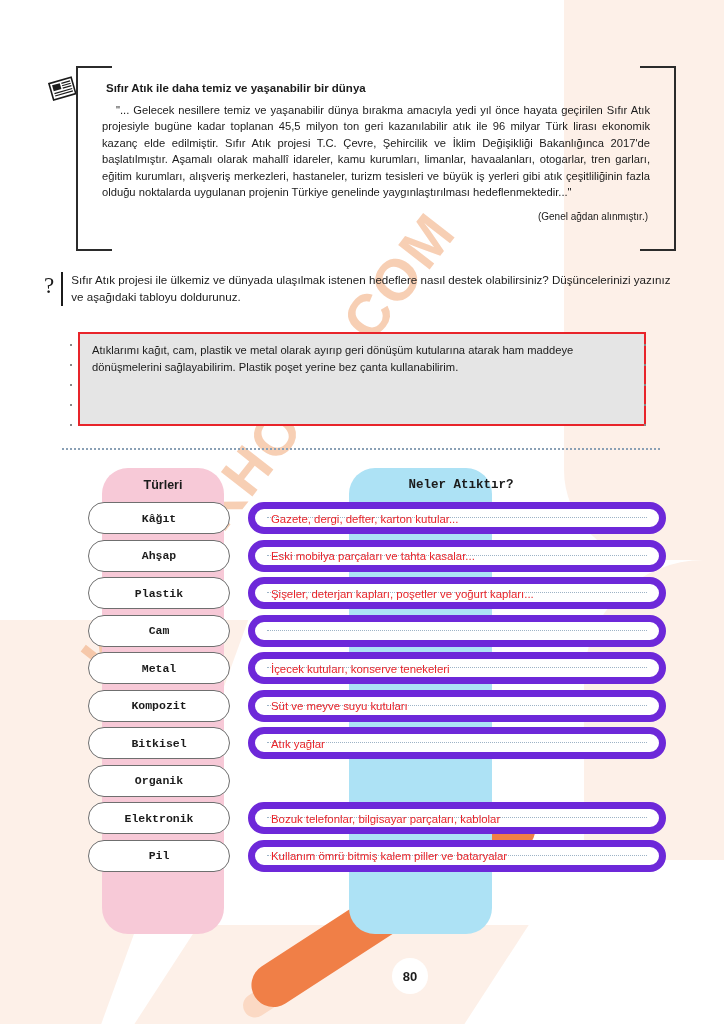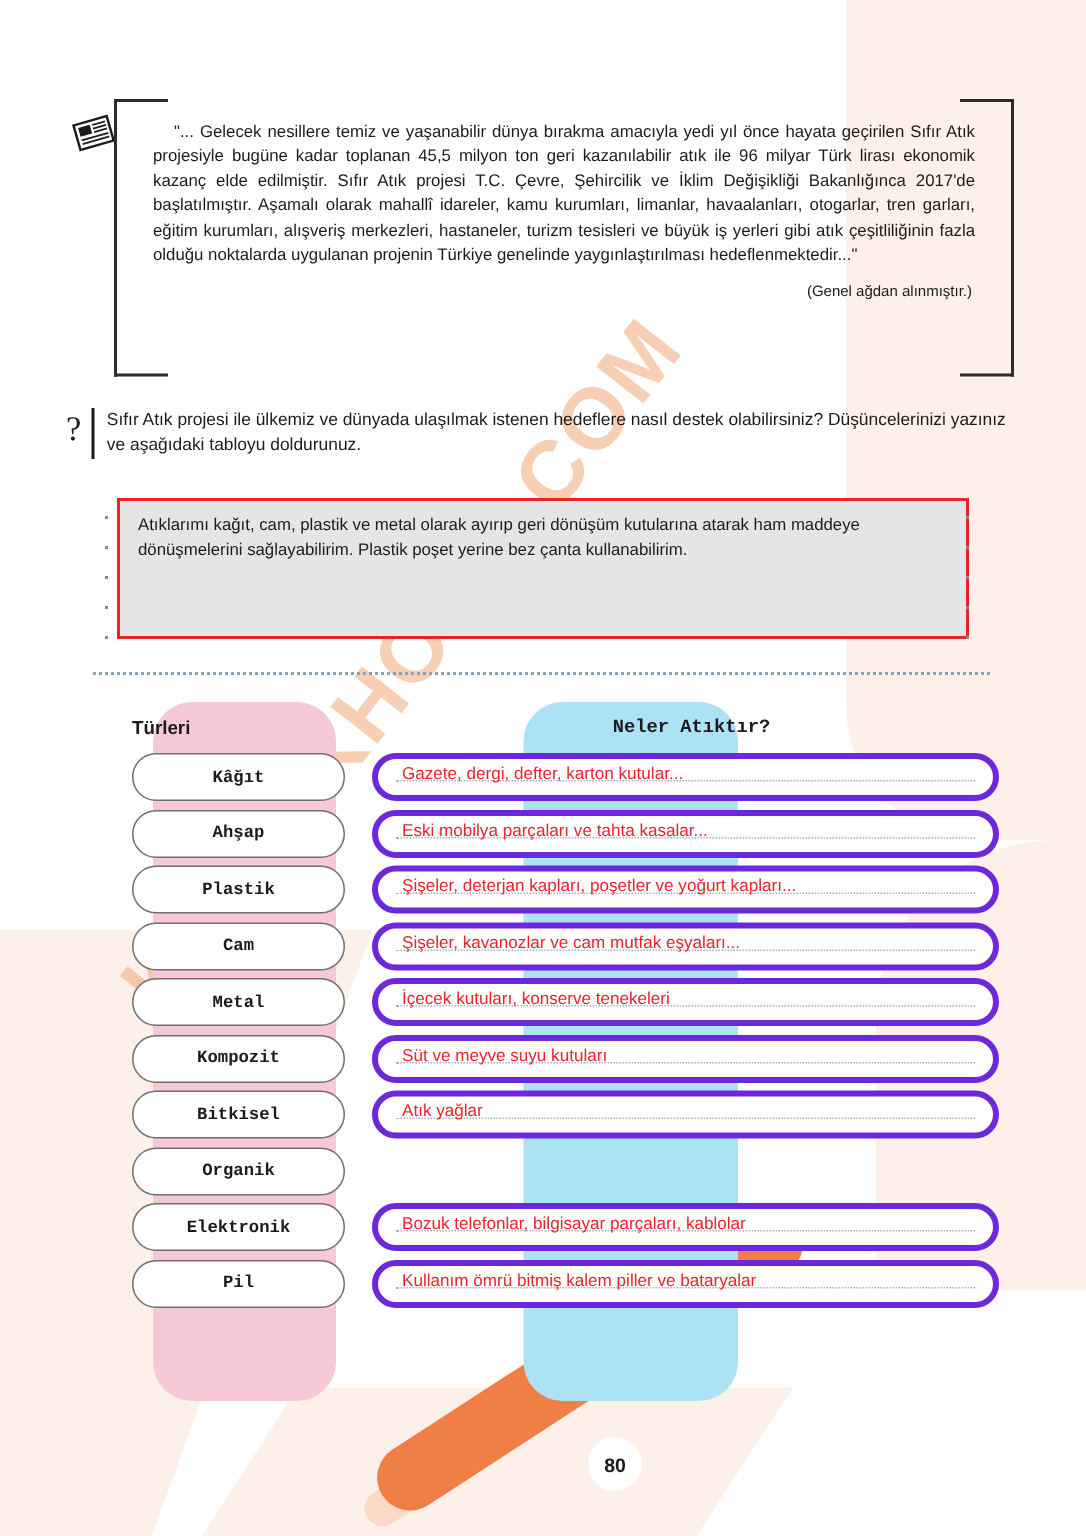--- a/index.html
+++ b/index.html
@@ -290,21 +290,21 @@
   }
   .thead {
     position: relative;
     display: flex;
     z-index: 2;
     height: 34px;
     align-items: center;
   }
   .th-left {
     width: 150px;
-    text-align: left;
+    text-align: center;
     font-size: 12.5px;
     font-weight: bold;
     color: #1b1b1b;
   }
   .th-right {
     flex: 1;
     text-align: center;
     font-size: 12.5px;
     font-weight: bold;
     color: #1b1b1b;
@@ -330,27 +330,27 @@
     justify-content: center;
     font-size: 11.5px;
     font-weight: bold;
     color: #1b1b1b;
     font-family: Liberation Mono, monospace;
   }
   .pill-answer {
     flex: 1;
     height: 32px;
     box-sizing: border-box;
-    border: 4px solid #6d28d9;
+    border: 7px solid #6d28d9;
     border-radius: 18px;
     background: #ffffff;
     margin-left: 18px;
     position: relative;
     display: flex;
-    align-items: center;
+    align-items: flex-end;
     padding: 0 16px;
   }
   .pill-answer .ans-text {
     font-size: 11.4px;
     color: #e8242a;
     position: relative;
     z-index: 2;
     line-height: 1;
     padding-bottom: 2px;
   }
@@ -391,20 +391,21 @@
       </svg>
 
       <div class="frame">
         <span class="corner tl"></span>
         <span class="corner tr"></span>
         <span class="corner bl"></span>
         <span class="corner br"></span>
         <span class="frame-side-l"></span>
         <span class="frame-side-r"></span>
 
+        <div class="reading-title">Sıfır Atık ile daha temiz ve yaşanabilir bir dünya</div>
         <div class="reading-body">"... Gelecek nesillere temiz ve yaşanabilir dünya bırakma amacıyla yedi yıl önce hayata geçirilen Sıfır Atık projesiyle bugüne kadar toplanan 45,5 milyon ton geri kazanılabilir atık ile 96 milyar Türk lirası ekonomik kazanç elde edilmiştir. Sıfır Atık projesi T.C. Çevre, Şehircilik ve İklim Değişikliği Bakanlığınca 2017'de başlatılmıştır. Aşamalı olarak mahallî idareler, kamu kurumları, limanlar, havaalanları, otogarlar, tren garları, eğitim kurumları, alışveriş merkezleri, hastaneler, turizm tesisleri ve büyük iş yerleri gibi atık çeşitliliğinin fazla olduğu noktalarda uygulanan projenin Türkiye genelinde yaygınlaştırılması hedeflenmektedir..."</div>
         <div class="reading-source">(Genel ağdan alınmıştır.)</div>
       </div>
     </div>
 
     <div class="question-row">
       <span class="qmark">?</span>
       <span class="qrule"></span>
       <div class="question-text">Sıfır Atık projesi ile ülkemiz ve dünyada ulaşılmak istenen hedeflere nasıl destek olabilirsiniz? Düşüncelerinizi yazınız ve aşağıdaki tabloyu doldurunuz.</div>
     </div>
@@ -455,21 +456,20 @@
             <div class="pill-type">Plastik</div>
             <div class="pill-answer">
               <span class="dots"></span>
               <span class="ans-text">Şişeler, deterjan kapları, poşetler ve yoğurt kapları...</span>
             </div>
           </div>
           <div class="trow">
             <div class="pill-type">Cam</div>
             <div class="pill-answer">
               <span class="dots"></span>
-              <span class="ans-text">Şişeler, kavanozlar ve cam mutfak eşyaları...</span>
             </div>
           </div>
           <div class="trow">
             <div class="pill-type">Metal</div>
             <div class="pill-answer">
               <span class="dots"></span>
               <span class="ans-text">İçecek kutuları, konserve tenekeleri</span>
             </div>
           </div>
           <div class="trow">

